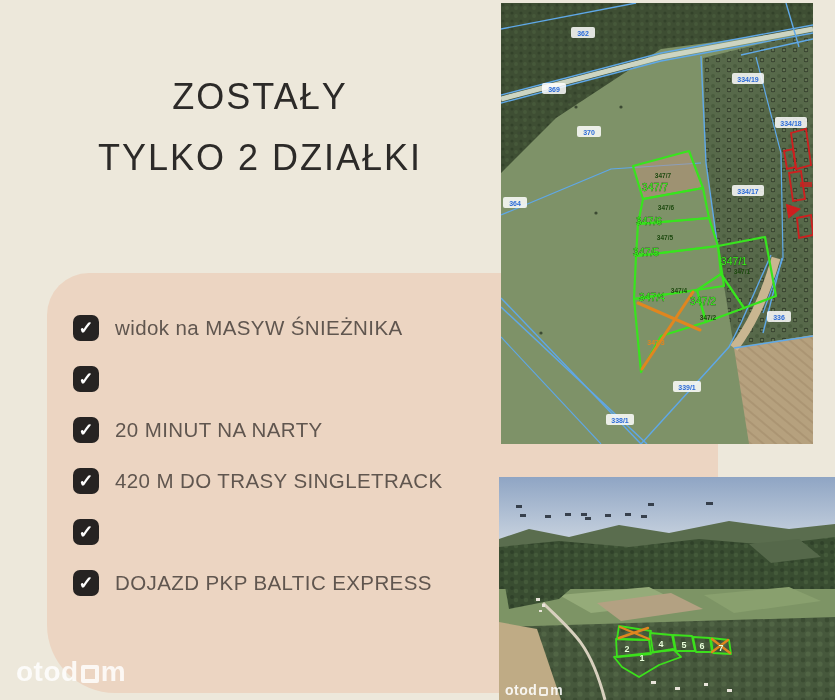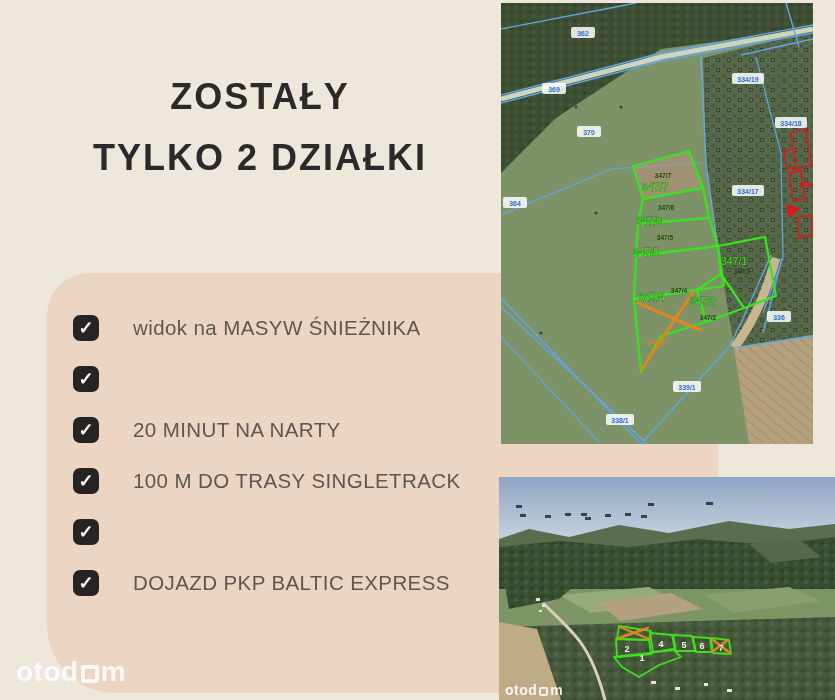--- a/index.html
+++ b/index.html
@@ -6,31 +6,31 @@
   .canvas{
     position:relative;width:835px;height:700px;overflow:hidden;
     background:#EDE8DB;font-family:"Liberation Sans",sans-serif;
   }
   .card{
     position:absolute;left:47px;top:273px;width:671px;height:420px;
     background:#ECD5C2;border-radius:42px 42px 42px 68px;
   }
   .headline{
     position:absolute;left:40px;top:66px;width:440px;text-align:center;
-    color:#2C2A28;font-size:36px;font-weight:700;letter-spacing:2px;line-height:61px;
+    color:#2C2A28;font-size:36px;font-weight:400;letter-spacing:2px;line-height:61px;
   }
   .features{position:absolute;left:73px;top:314px;display:flex;flex-direction:column;gap:24px;}
   .feature-row{display:flex;align-items:center;height:27px;}
   .checkbox{
     width:26px;height:26px;border-radius:7px;background:#262322;flex:0 0 auto;
     display:flex;align-items:center;justify-content:center;
     color:#ffffff;font-size:18px;font-weight:700;line-height:1;
   }
   .feature-label{
-    margin-left:34px;color:#60564F;font-size:20.5px;letter-spacing:.4px;white-space:nowrap;text-align:right;
+    margin-left:16px;color:#60564F;font-size:20.5px;letter-spacing:.4px;white-space:nowrap;text-align:right;
   }
   .map{position:absolute;display:block;}
   .wm{
     position:absolute;display:flex;align-items:center;
     color:rgba(255,255,255,.82);font-weight:700;letter-spacing:.5px;
   }
   .wm-main{left:16px;top:656px;font-size:28px;}
   .wm-small{left:505px;top:682px;font-size:14px;color:rgba(255,255,255,.88);}
   .wm .sq{display:inline-block;border:4px solid rgba(255,255,255,.82);width:10px;height:10px;border-radius:2px;margin:4px 2px 0 2px;}
   .wm-small .sq{border-width:2px;width:5px;height:5px;margin-top:2px;}
@@ -54,21 +54,21 @@
     </div>
     <div class="feature-row">
       <span class="checkbox">✓</span>
     </div>
     <div class="feature-row">
       <span class="checkbox">✓</span>
       <span class="feature-label">20 MINUT NA NARTY</span>
     </div>
     <div class="feature-row">
       <span class="checkbox">✓</span>
-      <span class="feature-label">100 M DO TRASY SINGLETRACK</span>
+      <span class="feature-label">420 M DO TRASY SINGLETRACK</span>
     </div>
     <div class="feature-row">
       <span class="checkbox">✓</span>
     </div>
     <div class="feature-row">
       <span class="checkbox">✓</span>
       <span class="feature-label">DOJAZD PKP BALTIC EXPRESS</span>
     </div>
   </div>
 

